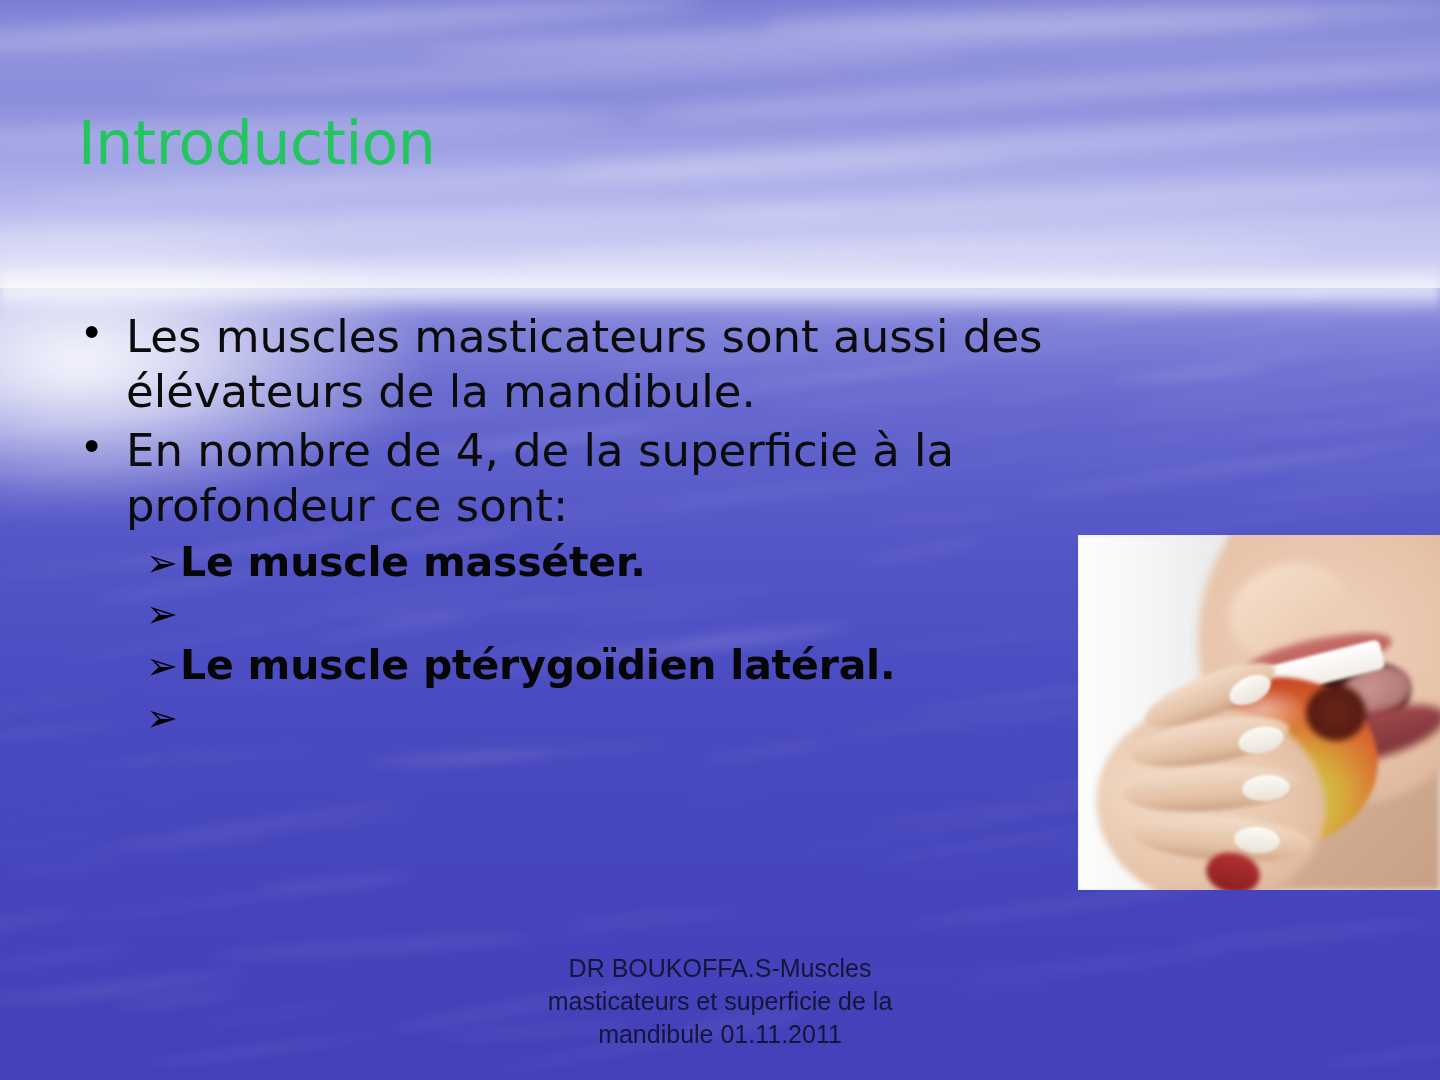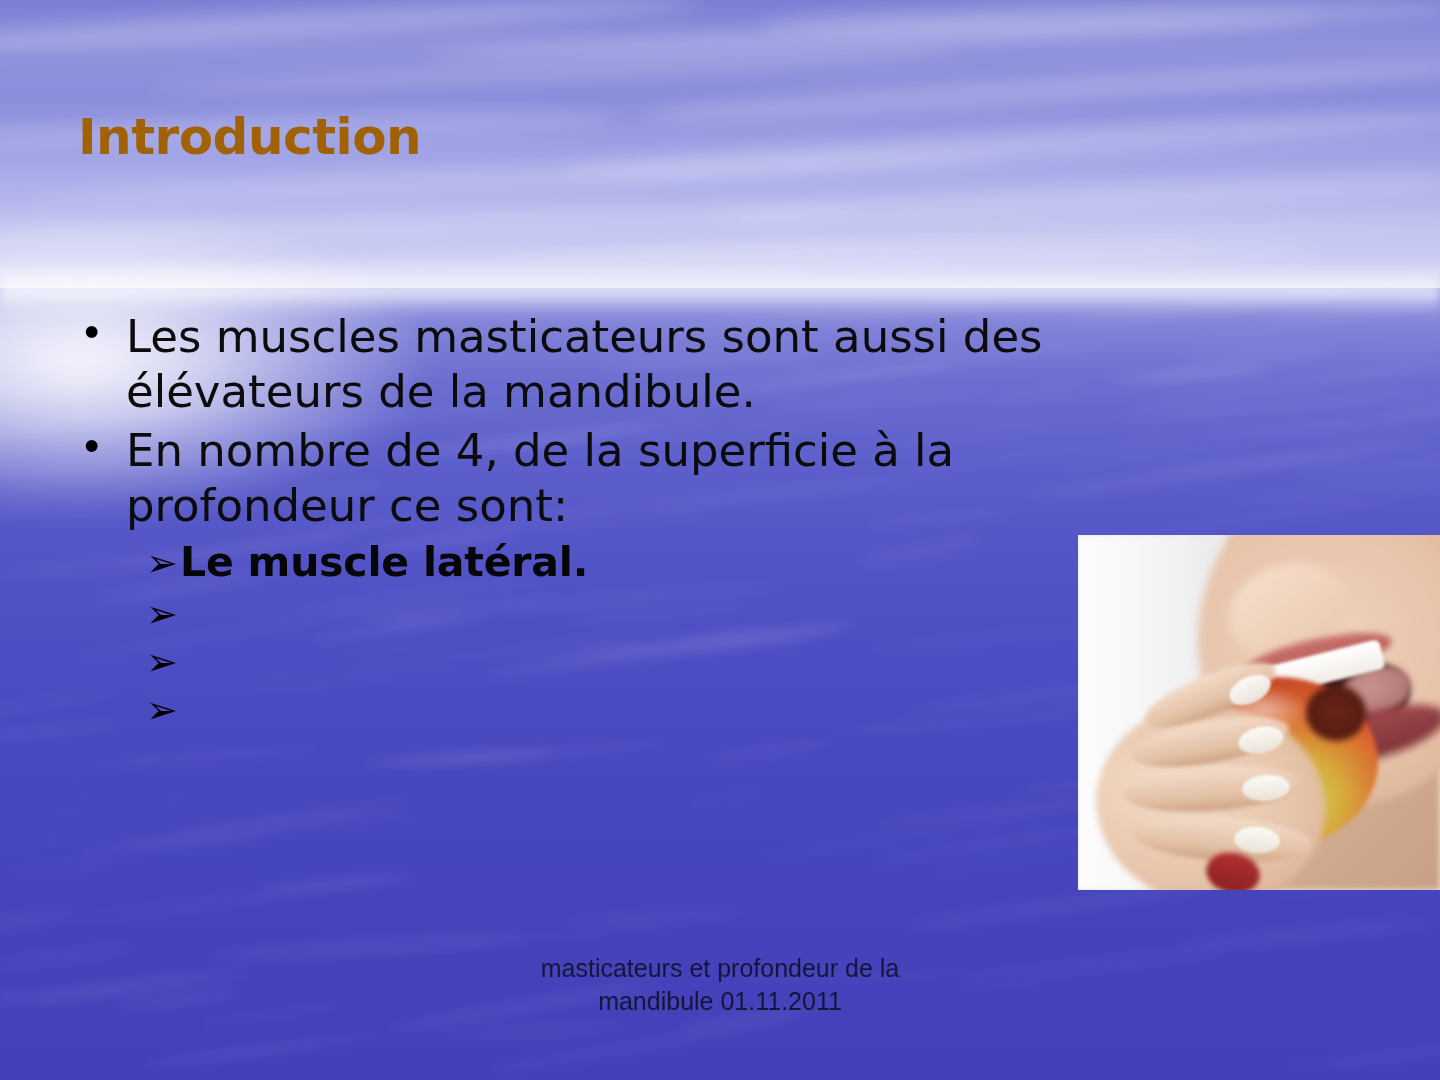--- a/index.html
+++ b/index.html
@@ -100,23 +100,23 @@
     background: rgba(255,255,255,0.20);
     filter: blur(6px);
     border-radius: 50%;
   }
 
   
   .title {
     position: absolute;
     left: 78px;
     top: 108px;
-    font-size: 50px;
-    font-weight: bold;
-    color: #a16207;
+    font-size: 60px;
+    font-weight: normal;
+    color: #22c55e;
     letter-spacing: -0.5px;
     font-family: "DejaVu Sans", sans-serif;
     white-space: nowrap;
   }
 
   .body-text {
     position: absolute;
     left: 84px;
     top: 310px;
     width: 1000px;
@@ -474,27 +474,28 @@
     </div>
 
     <div class="bullet-row">
       <span class="bullet-mark">•</span>
       <span class="bullet-text">En nombre de 4, de la superficie à la profondeur ce sont:</span>
     </div>
 
     <div class="sub-list">
       <div class="sub-row">
         <span class="sub-mark">➢</span>
-        <span class="sub-text">Le muscle latéral.</span>
+        <span class="sub-text">Le muscle masséter.</span>
       </div>
       <div class="sub-row">
         <span class="sub-mark">➢</span>
       </div>
       <div class="sub-row">
         <span class="sub-mark">➢</span>
+        <span class="sub-text">Le muscle ptérygoïdien latéral.</span>
       </div>
       <div class="sub-row">
         <span class="sub-mark">➢</span>
       </div>
     </div>
 
   </div>
 
   <div class="photo">
     <div class="photo-inner">
@@ -518,17 +519,18 @@
       <div class="ph ph-finger f4"></div>
       <div class="ph ph-nail n1"></div>
       <div class="ph ph-nail n2"></div>
       <div class="ph ph-nail n3"></div>
       <div class="ph ph-nail n4"></div>
       <div class="ph ph-nail-red"></div>
     </div>
   </div>
 
   <div class="footer">
-    <div>masticateurs et profondeur de la</div>
+    <div>DR BOUKOFFA.S-Muscles</div>
+    <div>masticateurs et superficie de la</div>
     <div>mandibule 01.11.2011</div>
   </div>
 
 </div>
 
 </body></html>

